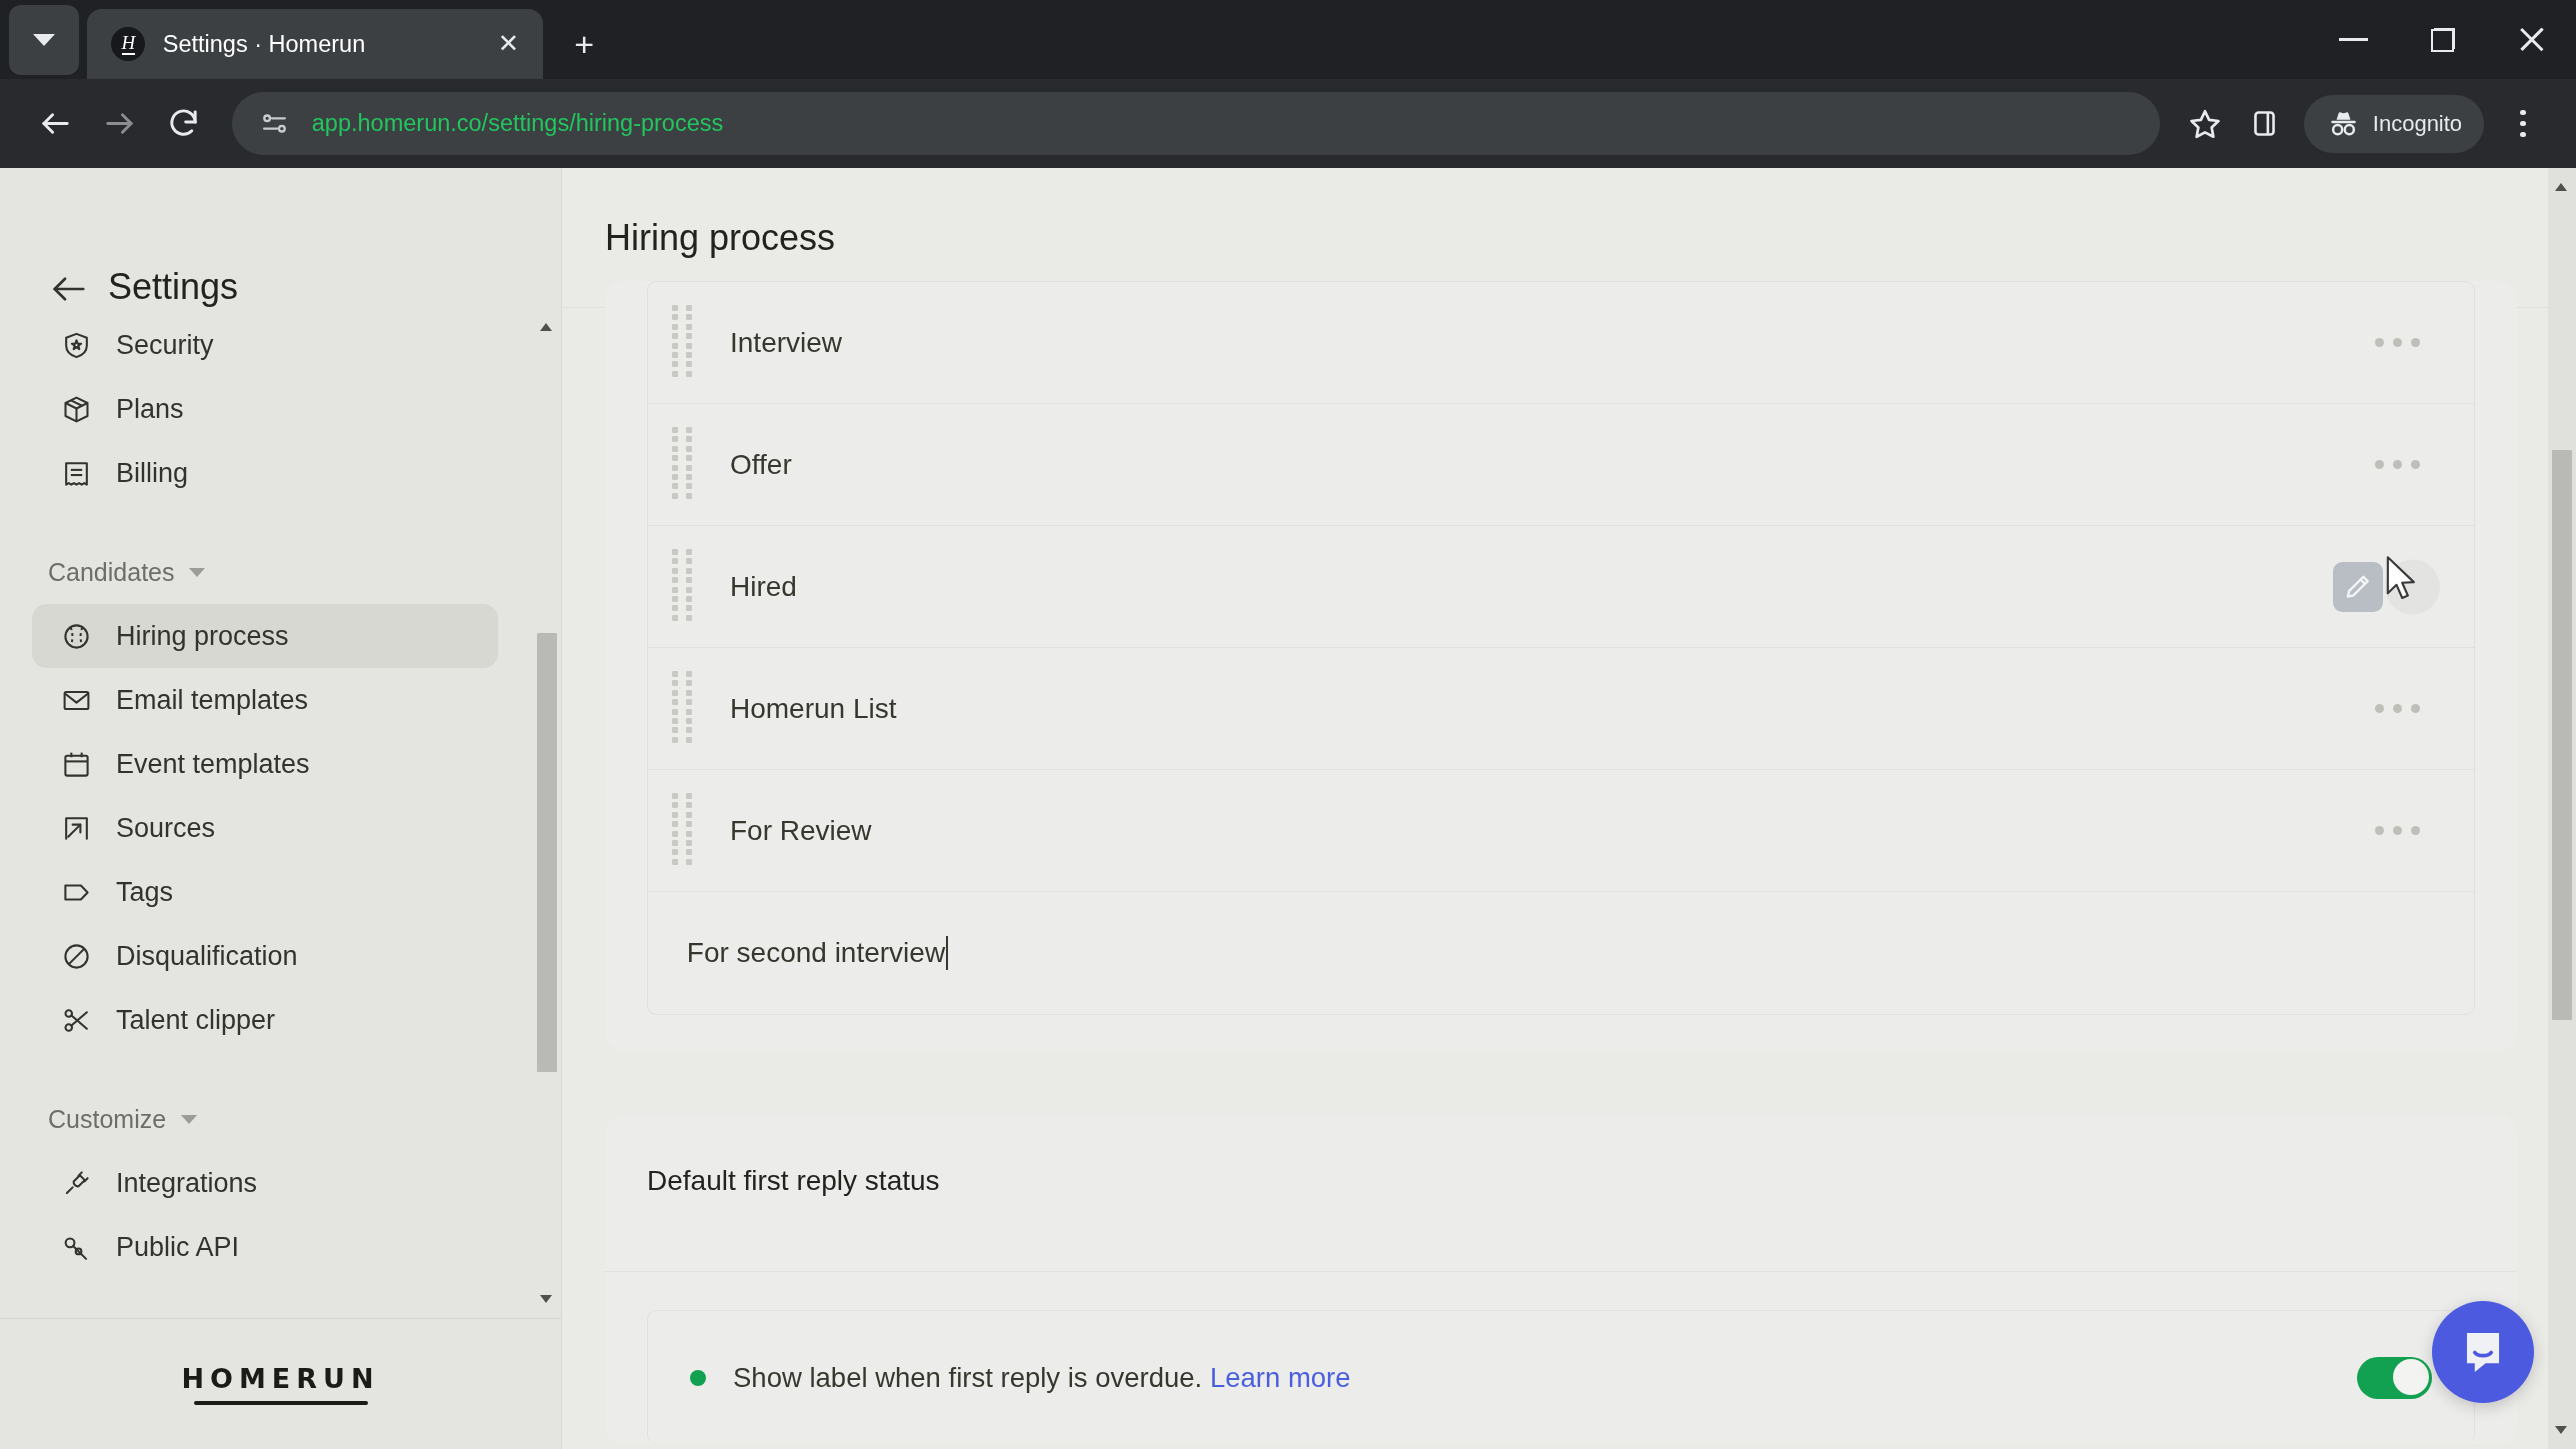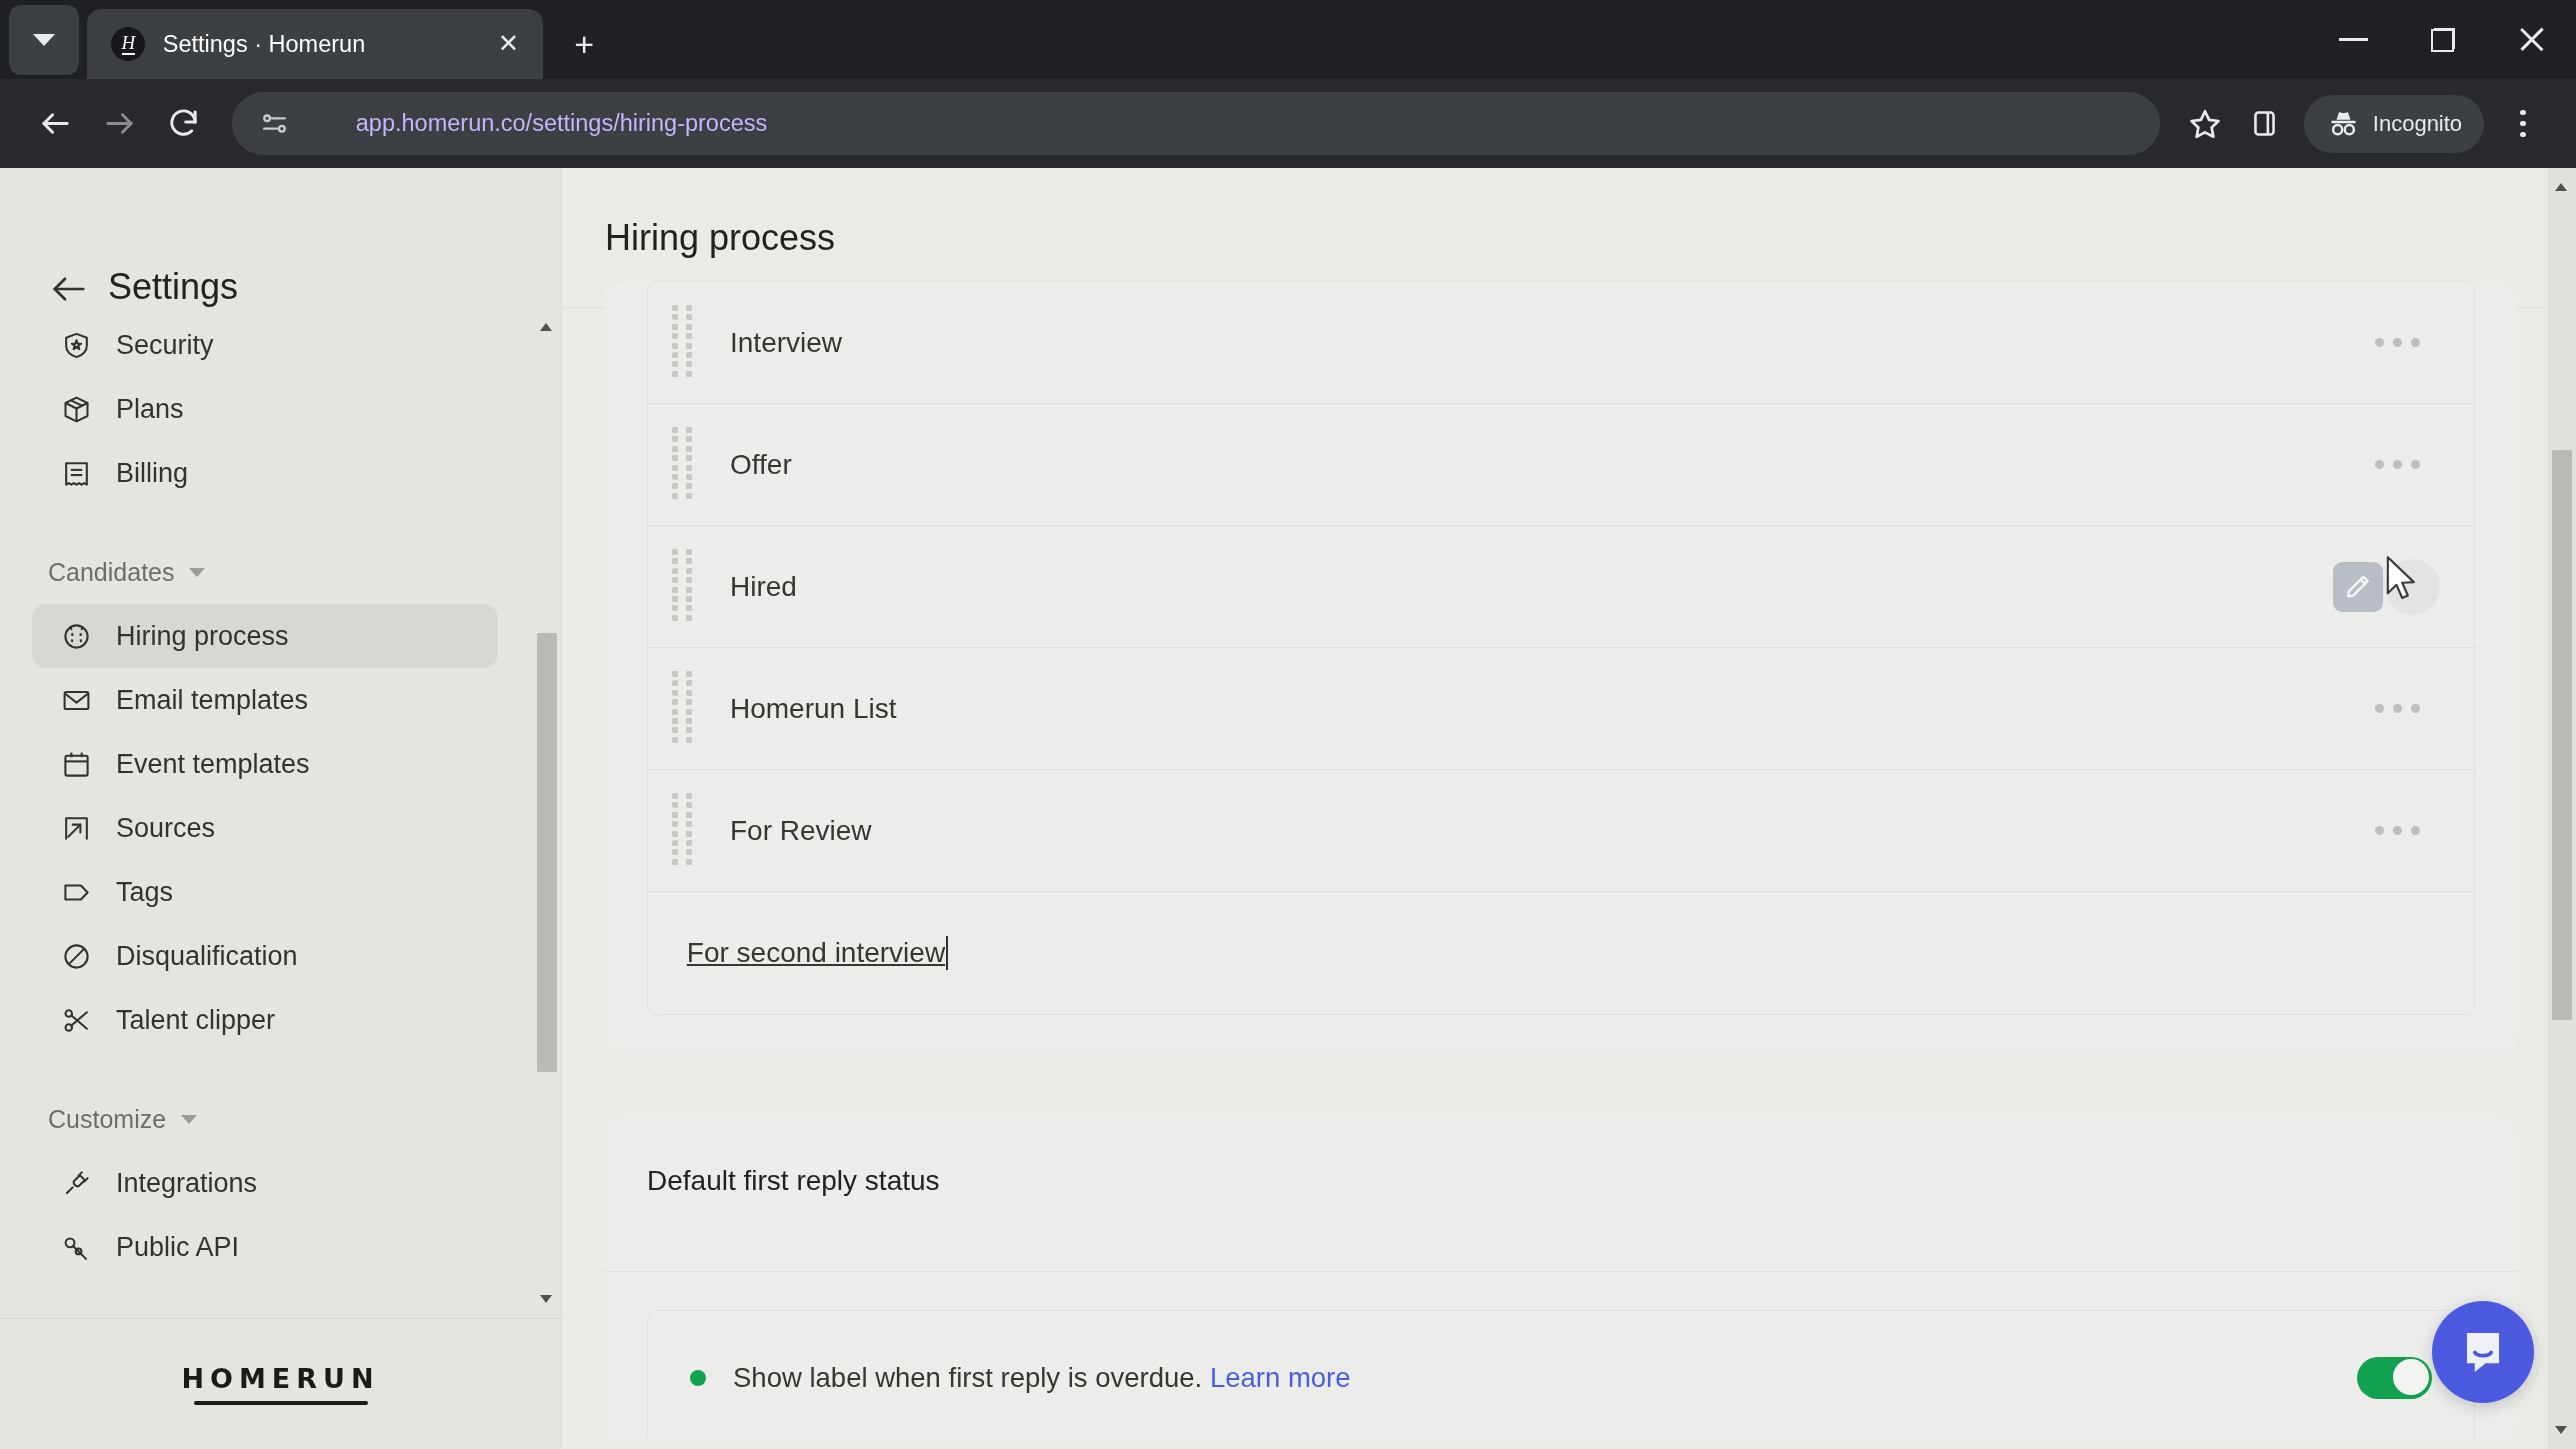--- a/index.html
+++ b/index.html
@@ -117,22 +117,22 @@
   .nav-btn svg { display: block; }
   .omnibox {
     flex: 1 1 auto; height: 63px;
     background: #3c4043; border-radius: 32px;
     display: flex; align-items: center;
     margin: 0 14.8px 0 17.4px; padding: 0 23px;
     min-width: 0;
   }
   .omni-icon { width: 39px; height: 39px; flex: 0 0 auto; margin-right: 17.4px;
                display:flex; align-items:center; justify-content:center; }
-  .omni-url { color: #c4b5fd; font-size: 23.5px; white-space: nowrap;
-              overflow:hidden; text-overflow: ellipsis; margin-left: 44px; }
+  .omni-url { color: #22c55e; font-size: 23.5px; white-space: nowrap;
+              overflow:hidden; text-overflow: ellipsis; }
   .tb-right { display: flex; align-items: center; flex: 0 0 auto; }
   .icon-btn {
     width: 60px; height: 60px; flex: 0 0 auto;
     display: flex; align-items: center; justify-content: center;
   }
   .incognito-pill {
     height: 58px; background: #3c4043; border-radius: 29px;
     display: flex; align-items: center; gap: 12px;
     padding: 0 21.5px; margin: 0 9.4px;
   }
@@ -277,21 +277,21 @@
     width: 6px; height: 6px; background: #c9c9c4; border-radius: 1.3px; display: block;
   }
   .stage-label {
     font-size: 28px; color: #36372f;
     margin-left: 35px;
     flex: 1 1 auto;
   }
   .stage-input {
     font-size: 28px; color: #36372f;
     margin-left: 14.8px; flex: 1 1 auto;
-    display: flex; align-items: center; text-decoration: underline;
+    display: flex; align-items: center;
   }
   .caret {
     display: inline-block; width: 2px; height: 34px;
     background: #36372f; margin-left: 1.3px;
   }
   .row-dots {
     width: 81px; flex: 0 0 auto;
     display: flex; align-items: center; justify-content: center; gap: 8.7px;
     margin-right: 36px;
   }

